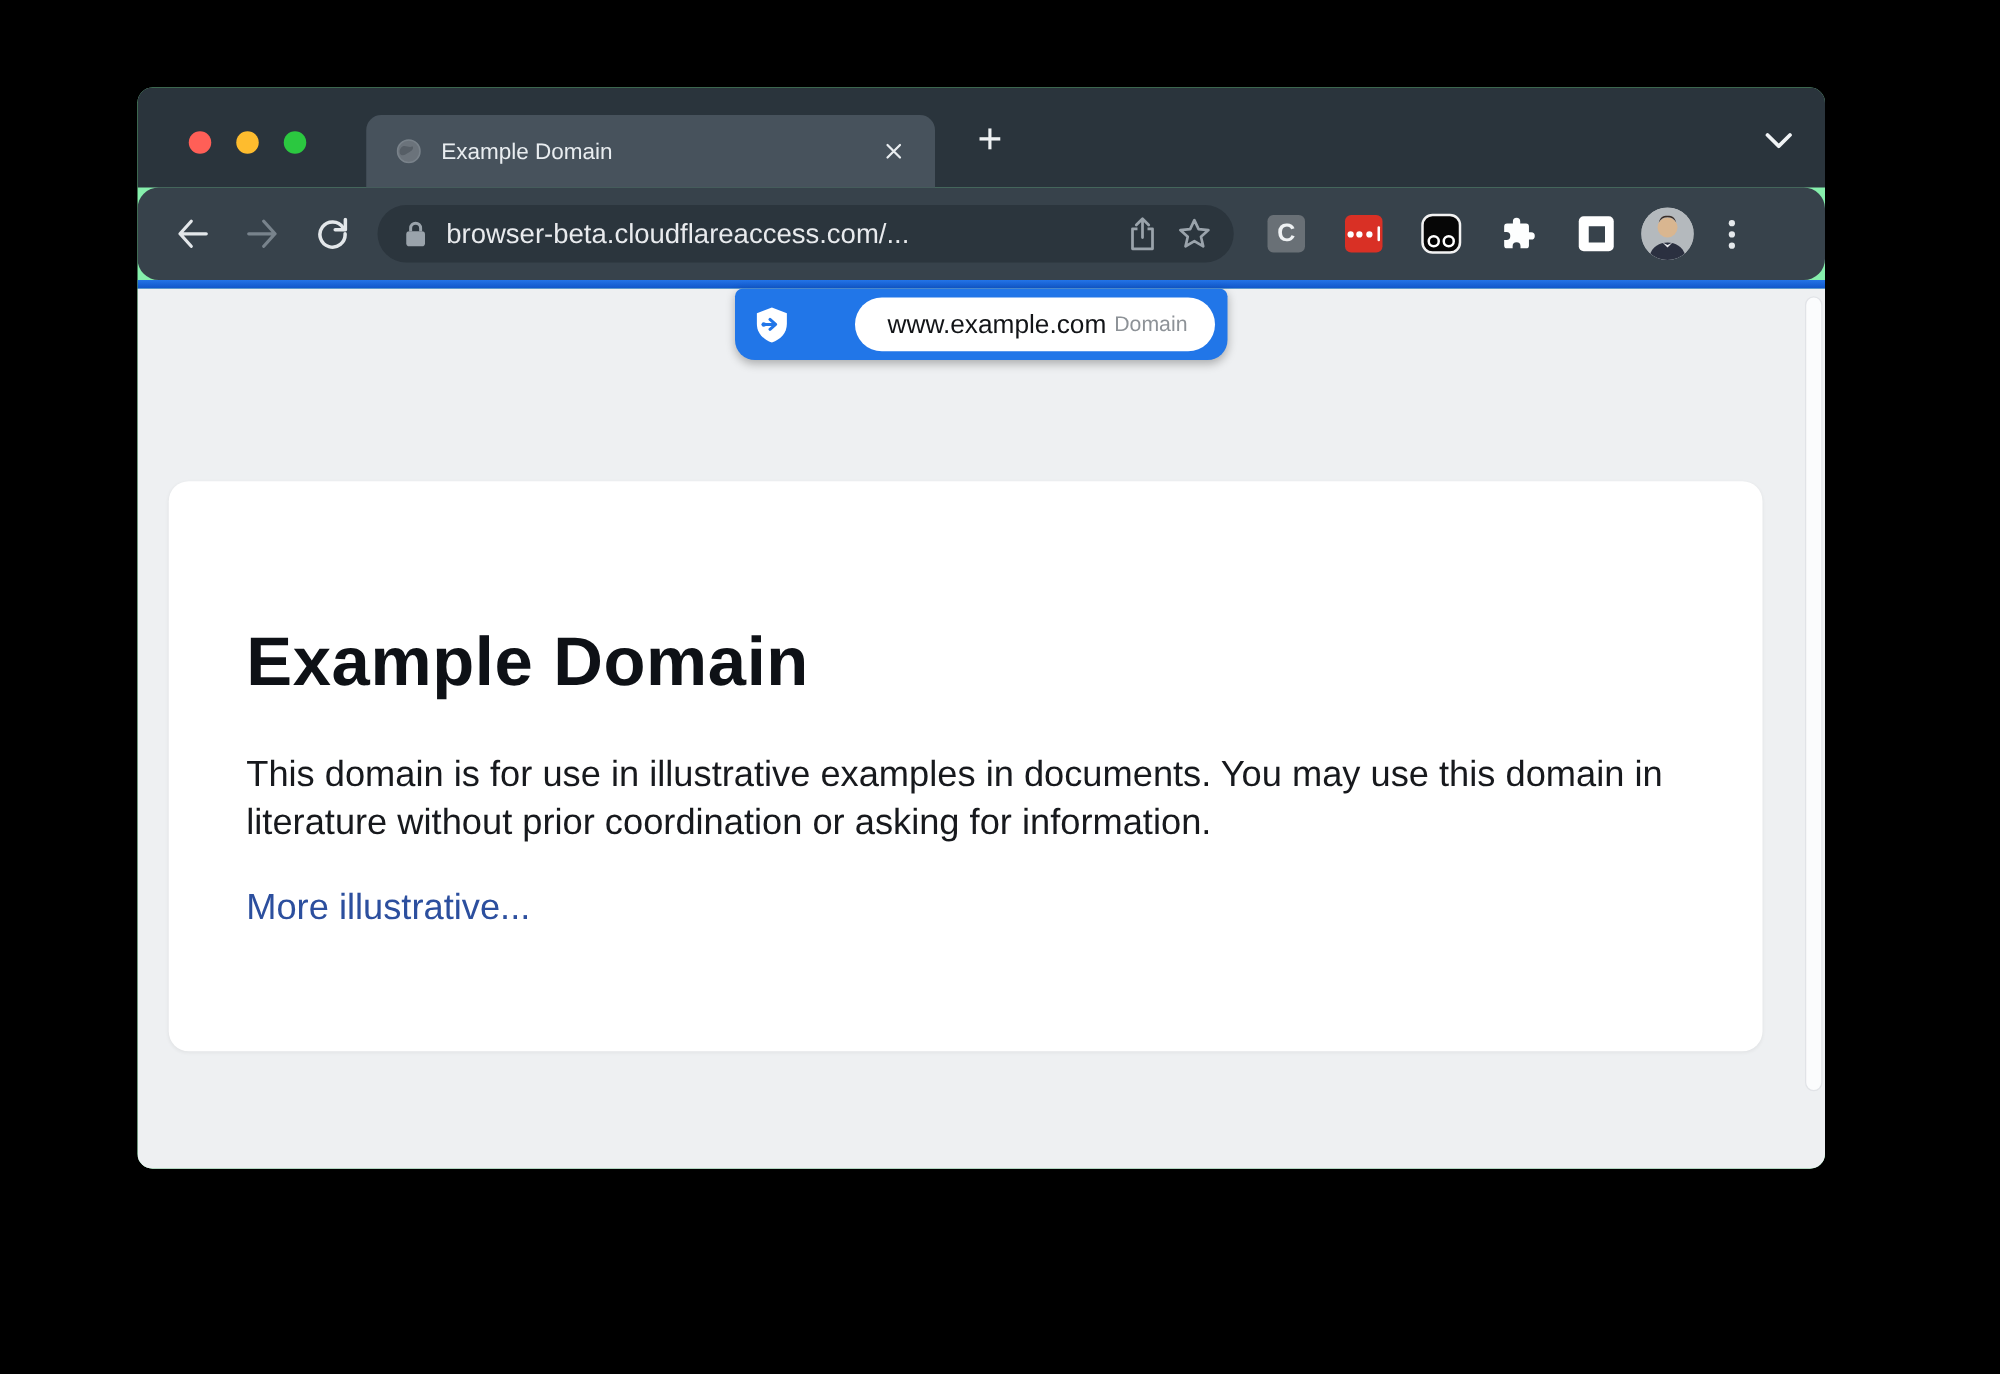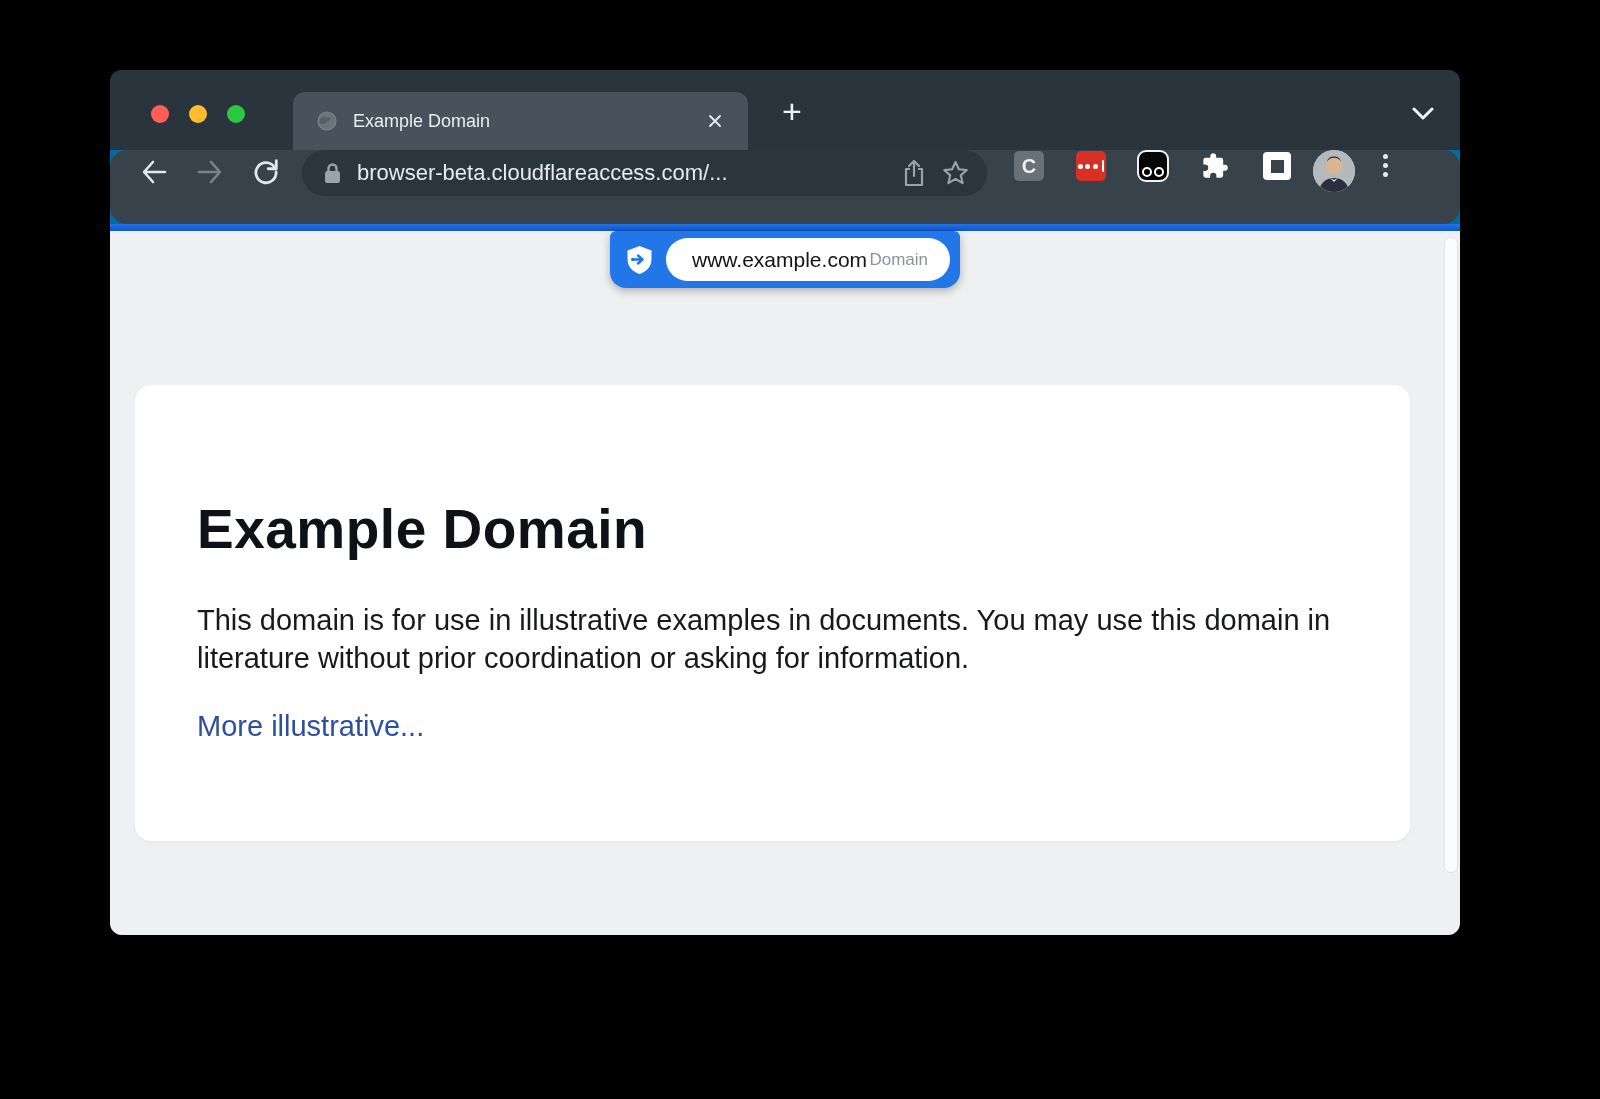--- a/index.html
+++ b/index.html
@@ -1,20 +1,20 @@
 <!DOCTYPE html>
 <html><head>
 <meta charset="utf-8">
 <style>
   * { margin:0; padding:0; box-sizing:border-box; }
   html,body { width:1600px; height:1099px; background:#000; overflow:hidden;
               font-family:"Liberation Sans", sans-serif; }
 
   .window { position:absolute; left:110px; top:70px; width:1350px; height:865px;
-            border-radius:12px; overflow:hidden; background:#0369a1;
+            border-radius:12px; overflow:hidden; background:#86efac;
             display:flex; flex-direction:column; }
 
   
   .tabstrip { height:80px; background:#2a343c; position:relative; flex:none; }
   .traffic { position:absolute; top:35px; left:41px; display:flex; gap:20px; }
   .traffic span { width:18px; height:18px; border-radius:50%; display:block; }
   .t-red    { background:#ff5f57; }
   .t-yellow { background:#febc2e; }
   .t-green  { background:#2bc840; }
 
@@ -27,21 +27,21 @@
   .tab-close { width:26px; height:26px; flex:none; display:flex; align-items:center;
                justify-content:center; border-radius:50%; cursor:pointer; }
 
   .newtab { position:absolute; left:664px; top:24px; width:36px; height:36px;
             color:#eef1f3; font-size:34px; font-weight:300; line-height:34px;
             text-align:center; cursor:pointer; }
   .tab-chevron { position:absolute; right:26px; top:36px; cursor:pointer; }
 
   
   .toolbar { height:74px; background:#37424b; flex:none;
-             display:flex; align-items:flex-start; padding:0 16px;border-radius:17px; }
+             display:flex; align-items:center; padding:0 16px;border-radius:17px; }
   .navbtn { width:56px; height:44px; display:flex; align-items:center;
             justify-content:center; flex:none; cursor:pointer; }
 
   .urlbar { margin-left:8px; width:685px; height:46px; background:#2b353d;
             border-radius:23px; display:flex; align-items:center;
             padding:0 18px 0 22px; flex:none; }
   .url-text { color:#e8eaed; font-size:22px; margin-left:16px; flex:1;
               white-space:nowrap; overflow:hidden; }
   .urlbar .icon-btn { flex:none; margin-left:16px; cursor:pointer;
                       display:flex; align-items:center; }
@@ -71,24 +71,24 @@
   .menu-dots { margin-left:24px; display:flex; flex-direction:column; gap:4px;
                cursor:pointer; padding:4px; }
   .menu-dots i { width:5px; height:5px; border-radius:50%; background:#e5e9ec; display:block; }
 
   
   .blueline { height:7px; flex:none;
               background:linear-gradient(#2373e6, #0f55c8); }
   .viewport { flex:1; position:relative; background:#eef0f2; }
 
   .iso-pill { position:absolute; top:0; left:50%; transform:translateX(-50%);
-              width:350px; height:57px; background:#2176e8;
+              width:394px; height:57px; background:#2176e8;
               border-radius:6px 6px 16px 16px;
               box-shadow:0 3px 8px rgba(0,0,0,.28);
-              display:flex; align-items:center; }
+              display:flex; align-items:center;gap:40px; }
   .iso-shield { margin:0 13px 0 16px; flex:none; display:flex; }
   .iso-inner { height:43px; flex:1; margin-right:10px; background:#fff;
                border-radius:22px; display:flex; align-items:center;
                padding:0 22px 0 26px; }
   .iso-host { font-size:21px; color:#121417; flex:1; }
   .iso-expand { font-size:17px; color:#8d9297; cursor:pointer; }
 
   
   .card { position:absolute; left:25px; top:154px; width:1275px; height:456px;
           background:#fff; border-radius:16px;

